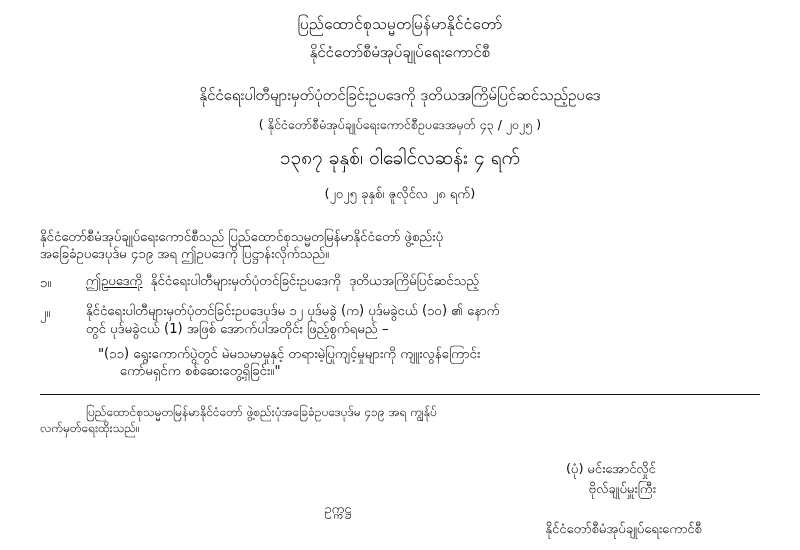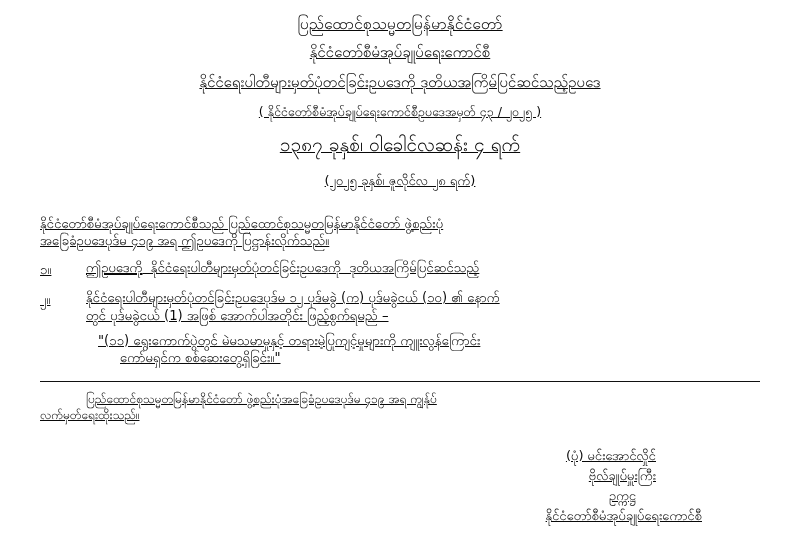--- a/index.html
+++ b/index.html
@@ -13,42 +13,41 @@
     font-family: "DejaVu Sans", "Liberation Sans", sans-serif;
     color: #0a0a0a;
     overflow: hidden;
   }
   .page {
     width: 800px;
     height: 410px;
     box-sizing: border-box;
     padding: 10px 40px 6px 40px;
     position: relative;
-    text-decoration: underline;
   }
   .ln {
     display: block;
     line-height: 1.32;
   }
 
   .t1 {
     font-size: 15.5px;
     text-align: center;
     margin-top: 4px;
     letter-spacing: 0.2px;
   }
   .t2 {
     font-size: 15px;
     text-align: center;
     margin-top: 5px;
   }
   .t3 {
     font-size: 15px;
     text-align: center;
-    margin-top: 8px;
+    margin-top: 21px;
     white-space: nowrap;
   }
   .t4 {
     font-size: 12.5px;
     text-align: center;
     margin-top: 10px;
   }
   .t5 {
     font-size: 19px;
     text-align: center;
@@ -109,21 +108,21 @@
   .sign {
     margin-top: 22px;
     text-align: right;
     font-size: 13px;
     line-height: 1.55;
     padding-right: 58px;
   }
   .sign .sline { display: block; }
   .sign .s1 { padding-right: 46px; }
   .sign .s2 { padding-right: 46px; }
-  .sign .s3 { padding-right: 66px; }
+  .sign .s3 { padding-right: 66px; text-align: center; }
   .sign .s4 { padding-right: 0px; }
 </style>
 </head>
 <body>
 
 <div class="page">
 
   <div class="t1">ပြည်ထောင်စုသမ္မတမြန်မာနိုင်ငံတော်</div>
   <div class="t2">နိုင်ငံတော်စီမံအုပ်ချုပ်ရေးကောင်စီ</div>
   <div class="t3">နိုင်ငံရေးပါတီများမှတ်ပုံတင်ခြင်းဥပဒေကို ဒုတိယအကြိမ်ပြင်ဆင်သည့်ဥပဒေ</div>

